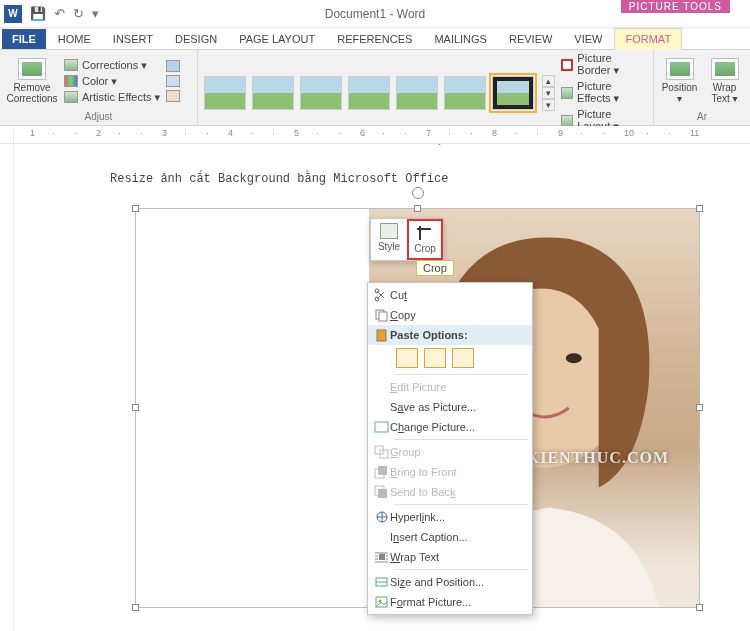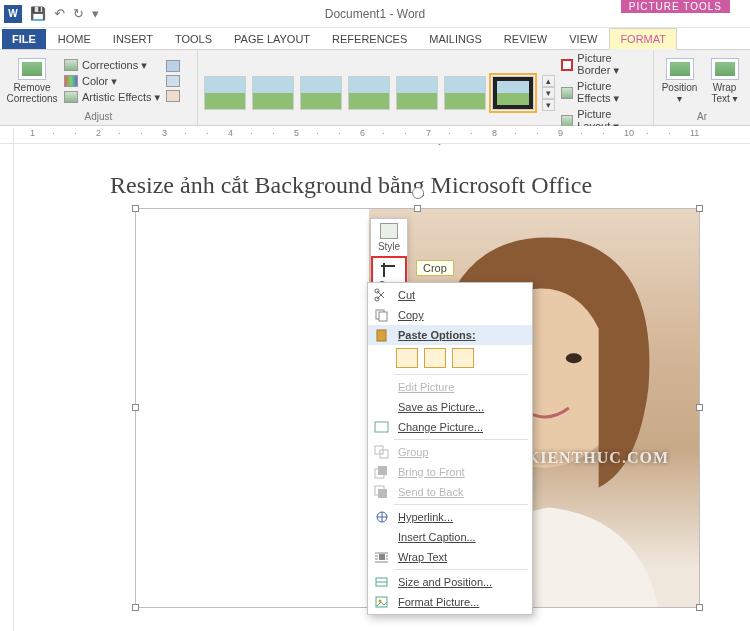--- a/index.html
+++ b/index.html
@@ -26,40 +26,40 @@
   .adjlist { display: flex; flex-direction: column; gap: 3px; }
   .aditem { display: flex; align-items: center; gap: 4px; font-size: 11px; color: #444; cursor: pointer;}
   .aditem .sq { width: 14px; height: 12px; border: 1px solid #999; background: linear-gradient(#d0e4d0,#8db88d); }
   .stylegal { display: flex; gap: 6px; }
   .thumb { width: 42px; height: 34px; background: linear-gradient(#b8d8e8 50%, #8fbf72 50%); border: 1px solid #ccc; position: relative; cursor:pointer;}
   .thumb.sel { outline: 2px solid #f5b13d; outline-offset: 1px; }
   .thumb.frame { box-shadow: inset 0 0 0 4px #222; }
   .piclist { display: flex; flex-direction: column; gap: 3px; }
   .ruler { height: 18px; background: #fff; border-bottom: 1px solid #e4e4e4; position: relative; font-size: 9px; color: #888; }
   .ruler span { position: absolute; top: 2px; }
-  .doctitle { font-family: Liberation Serif, serif; font-size: 24px; margin: 10px 0 20px 110px; }
+  .doctitle { font-family: Liberation Mono, monospace; font-size: 12px; margin: 10px 0 20px 110px; }
   .imgsel { position: absolute; left: 135px; top: 208px; width: 565px; height: 400px; border: 1px solid #bdbdbd; }
   .handle { position: absolute; width: 7px; height: 7px; background: #fff; border: 1px solid #888; }
   .h-tl{top:-4px;left:-4px}.h-tr{top:-4px;right:-4px}.h-bl{bottom:-4px;left:-4px}.h-br{bottom:-4px;right:-4px}
   .h-t{top:-4px;left:50%;margin-left:-4px}.h-b{bottom:-4px;left:50%;margin-left:-4px}
   .h-l{left:-4px;top:50%;margin-top:-4px}.h-r{right:-4px;top:50%;margin-top:-4px}
   .rot{position:absolute;top:-22px;left:50%;margin-left:-6px;width:12px;height:12px;border:1px solid #888;border-radius:50%;background:#fff}
   .photo { position: absolute; right: 0; top: 0; bottom: 0; width: 330px; background: linear-gradient(180deg,#e8d6c2 0%, #d4b798 35%, #c8a988 60%, #efe7dc 90%); }
   .watermark { position: absolute; right: 30px; top: 240px; color: rgba(255,255,255,.8); font-size: 16px; font-weight: bold; text-shadow: 0 0 4px rgba(0,0,0,.5); letter-spacing: 1px; font-family: serif;}
-  .minitb { position: absolute; left: 370px; top: 218px; background: #fff; border: 1px solid #c6c6c6; display: flex; box-shadow: 0 2px 6px rgba(0,0,0,.2); flex-direction: column; }
+  .minitb { position: absolute; left: 370px; top: 218px; background: #fff; border: 1px solid #c6c6c6; display: flex; box-shadow: 0 2px 6px rgba(0,0,0,.2); }
   .minibtn { width: 36px; display: flex; flex-direction: column; align-items: center; padding: 4px 2px; font-size: 10px; color: #555; cursor: pointer; gap:2px;}
   .minibtn.crop { border: 2px solid #e03030; }
   .mi { width: 18px; height: 16px; border: 1px solid #999; background: #e8f0e8; }
   .mi.cropi { background: none; border: none; position: relative; }
   .mi.cropi::before,.mi.cropi::after{content:"";position:absolute;background:#333}
   .mi.cropi::before{width:14px;height:2px;top:3px;left:1px}
   .mi.cropi::after{width:2px;height:14px;top:1px;left:3px}
   .tooltip { position: absolute; left: 416px; top: 260px; background: #fffff0; border: 1px solid #c0c066; padding: 1px 6px; font-size: 11px; }
   .ctx { position: absolute; left: 367px; top: 282px; width: 166px; background: #fff; border: 1px solid #c6c6c6; box-shadow: 2px 3px 8px rgba(0,0,0,.25); padding: 2px 0; }
-  .mrow { display: flex; align-items: center; gap: 8px; padding: 3px 8px 3px 6px; font-size: 11px; cursor: pointer; position: relative; text-decoration: underline;}
+  .mrow { display: flex; align-items: center; gap: 0; padding: 3px 8px 3px 6px; font-size: 11px; cursor: pointer; position: relative;}
   .mrow:hover, .mrow.hl { background: #e3edf7; }
   .mrow.disabled { color: #b8b8b8; cursor: default; }
   .mrow .mic { width: 16px; height: 14px; flex-shrink: 0; display:inline-block; }
   .sep { height: 1px; background: #e1e1e1; margin: 2px 4px 2px 26px; }
   .pasteopts { display: flex; gap: 6px; padding: 3px 8px 4px 28px; }
   .pasteopts span { width: 22px; height: 20px; border: 1px solid #d8a23f; background: #fff3d6; display: inline-block; }
   svg.ic16{width:16px;height:14px}
   .u { text-decoration: underline; }
   .vline{position:absolute;left:13px;top:128px;bottom:0;width:1px;background:#e4e4e4}
   .rnum{display:inline-block}
@@ -78,21 +78,21 @@
   <div class="titlecenter">Document1 - Word</div>
   <div class="pictools">
       <div class="pictools-label">PICTURE TOOLS</div>
     </div>
 </div>
 
 <div class="tabs">
   <div class="tab file">FILE</div>
   <div class="tab">HOME</div>
   <div class="tab">INSERT</div>
-  <div class="tab">TOOLS</div>
+  <div class="tab">DESIGN</div>
   <div class="tab">PAGE LAYOUT</div>
   <div class="tab">REFERENCES</div>
   <div class="tab">MAILINGS</div>
   <div class="tab">REVIEW</div>
   <div class="tab">VIEW</div>
   <div class="tab format">FORMAT</div>
 </div>
 
 <div class="ribbon">
   <div class="group" style="width:198px">

